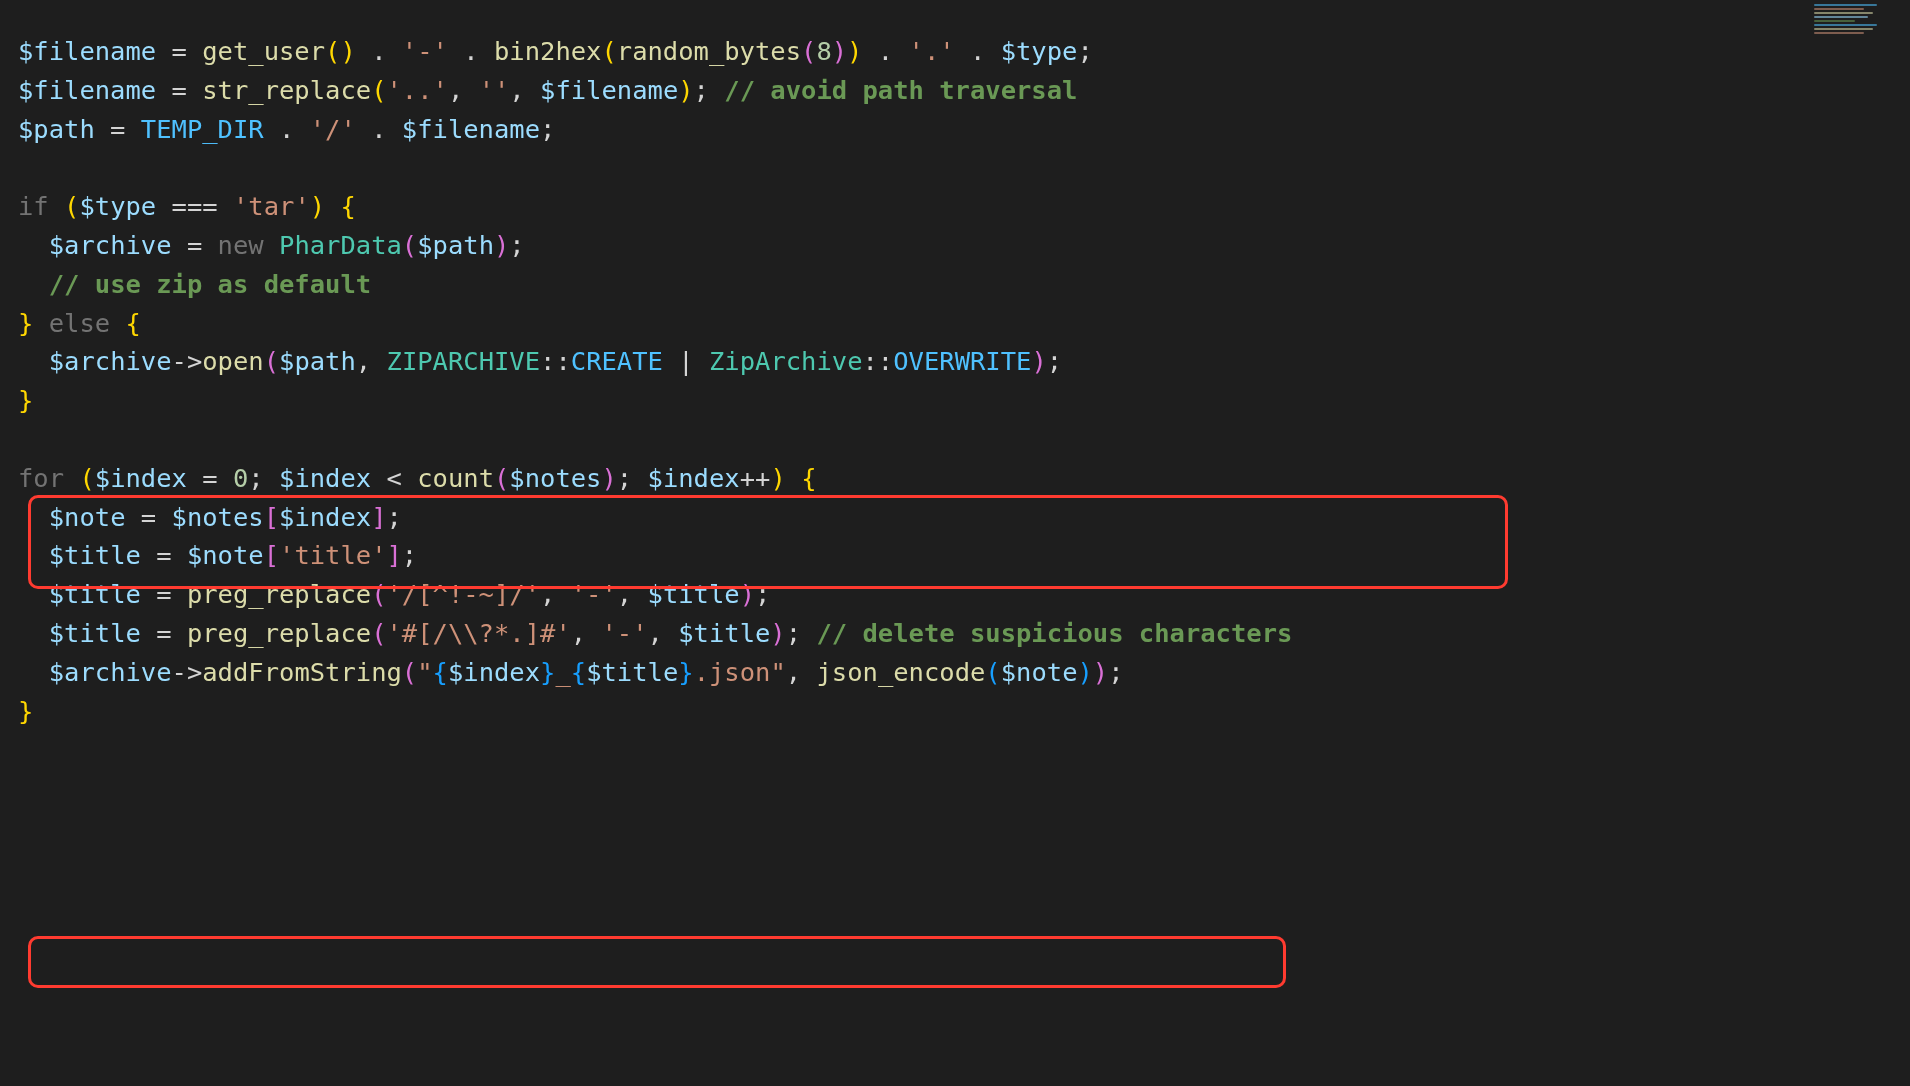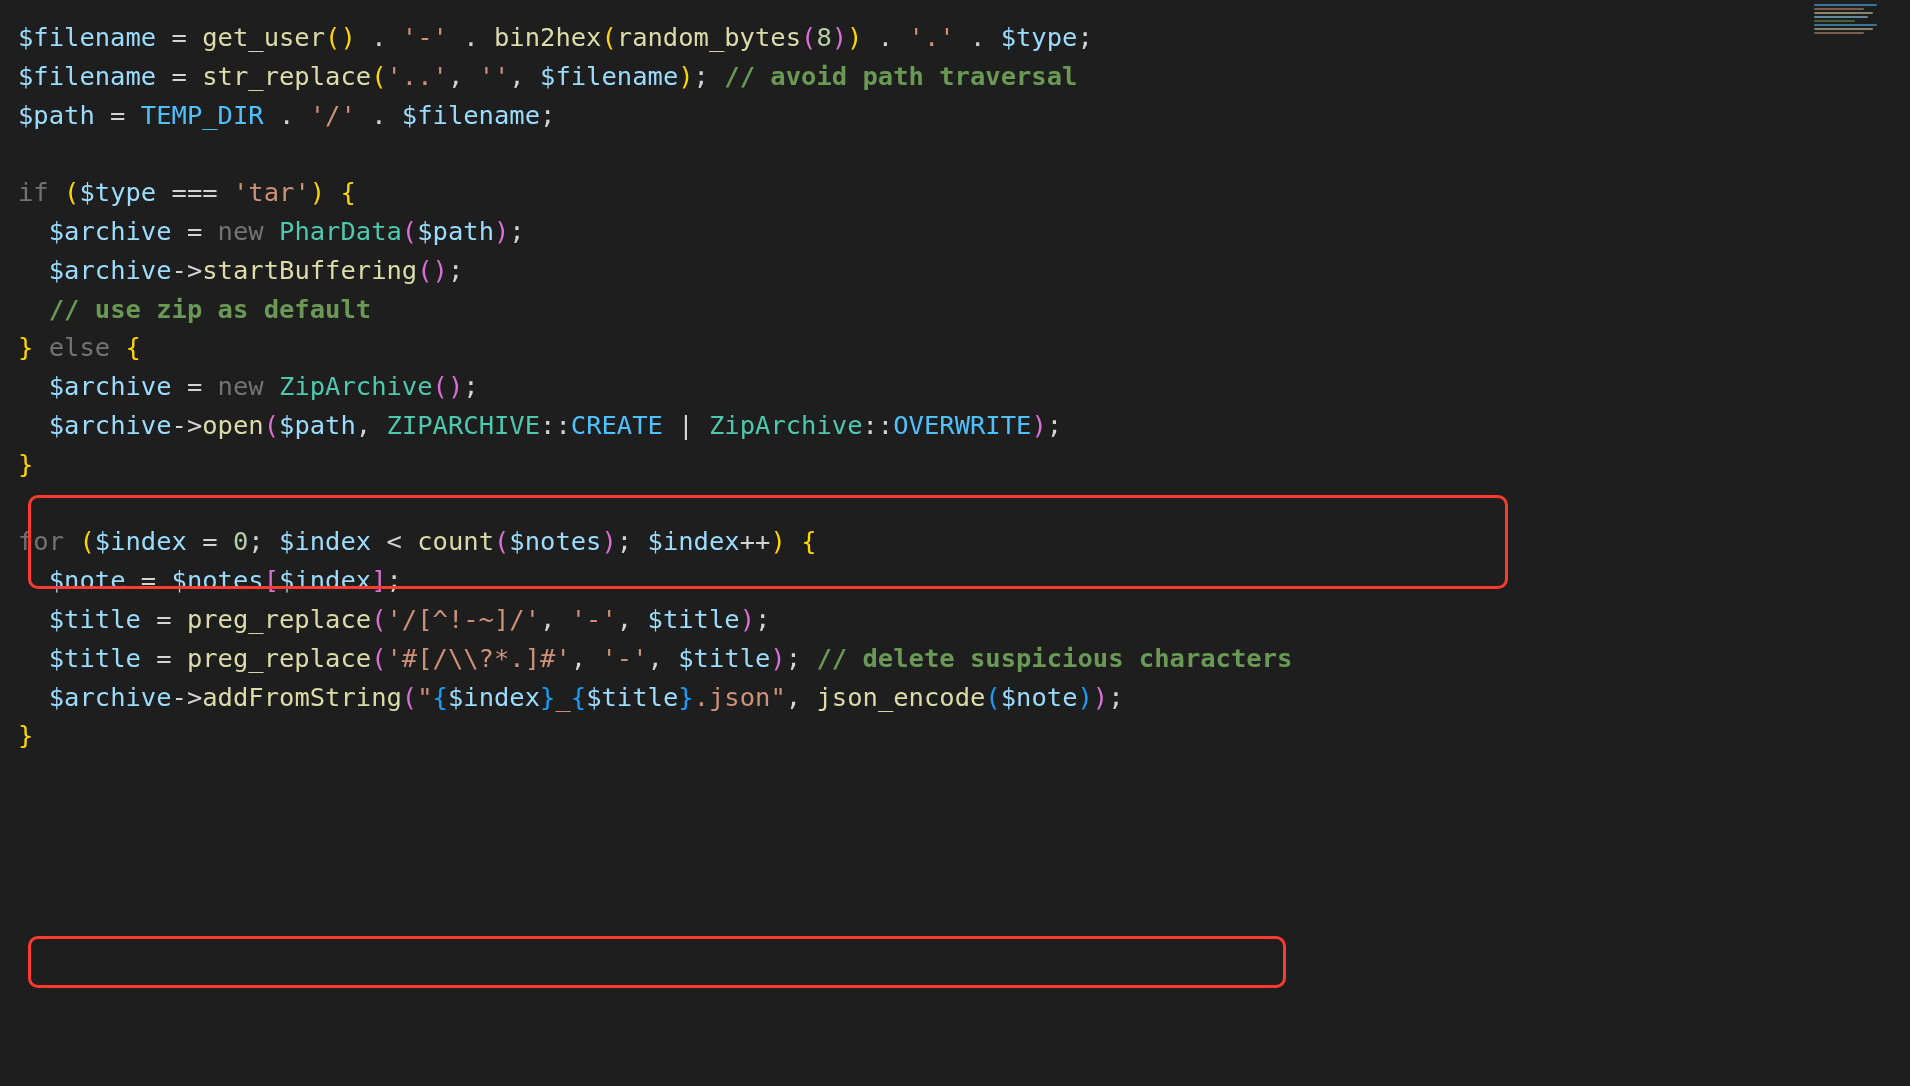--- a/index.html
+++ b/index.html
@@ -8,21 +8,21 @@
     height: 1086px;
     background: #1e1e1e;
     font-family: "Menlo", "Monaco", "Consolas", monospace;
     overflow: hidden;
   }
   .editor {
     position: relative;
     width: 100%;
     height: 100%;
     background: #1e1e1e;
-    padding: 18px 0 0 18px;
+    padding: 32px 0 0 18px;
   }
   .line {
     position: relative;
     white-space: pre;
     font-size: 25.5px;
     line-height: 38.8px;
     color: #d4d4d4;
     font-weight: 400;
   }
   .tok { display: inline; }
@@ -85,29 +85,28 @@
     <div class="mline mm-b"></div>
   </div>
 
   <div id="code-lines">
       <div class="line"><span class="tok c-var">$filename</span><span class="tok c-op"> = </span><span class="tok c-func">get_user</span><span class="tok c-punc">(</span><span class="tok c-punc">)</span><span class="tok c-op"> . </span><span class="tok c-str">'-'</span><span class="tok c-op"> . </span><span class="tok c-func">bin2hex</span><span class="tok c-punc">(</span><span class="tok c-func">random_bytes</span><span class="tok c-pun2">(</span><span class="tok c-num">8</span><span class="tok c-pun2">)</span><span class="tok c-punc">)</span><span class="tok c-op"> . </span><span class="tok c-str">'.'</span><span class="tok c-op"> . </span><span class="tok c-var">$type</span><span class="tok c-plain">;</span></div>
       <div class="line"><span class="tok c-var">$filename</span><span class="tok c-op"> = </span><span class="tok c-func">str_replace</span><span class="tok c-punc">(</span><span class="tok c-str">'..'</span><span class="tok c-plain">, </span><span class="tok c-str">''</span><span class="tok c-plain">, </span><span class="tok c-var">$filename</span><span class="tok c-punc">)</span><span class="tok c-plain">; </span><span class="tok c-comment">// avoid path traversal</span></div>
       <div class="line"><span class="tok c-var">$path</span><span class="tok c-op"> = </span><span class="tok c-const">TEMP_DIR</span><span class="tok c-op"> . </span><span class="tok c-str">'/'</span><span class="tok c-op"> . </span><span class="tok c-var">$filename</span><span class="tok c-plain">;</span></div>
       <div class="line">&nbsp;</div>
       <div class="line"><span class="tok c-kw">if</span><span class="tok c-plain"> </span><span class="tok c-punc">(</span><span class="tok c-var">$type</span><span class="tok c-op"> === </span><span class="tok c-str">'tar'</span><span class="tok c-punc">)</span><span class="tok c-plain"> </span><span class="tok c-punc">{</span></div>
       <div class="line"><span class="tok c-plain">  </span><span class="tok c-var">$archive</span><span class="tok c-op"> = </span><span class="tok c-kw">new</span><span class="tok c-plain"> </span><span class="tok c-type">PharData</span><span class="tok c-pun2">(</span><span class="tok c-var">$path</span><span class="tok c-pun2">)</span><span class="tok c-plain">;</span></div>
-      <div class="line"><span class="tok c-plain">  </span><span class="tok c-var">$archive</span><span class="tok c-op">-&gt;</span><span class="tok c-func">startBuffering</span><span class="tok c-pun2">(</span><span class="tok c-pun2">)</span><span class="tok c-plain">;</span></div>
       <div class="line"><span class="tok c-plain">  </span><span class="tok c-comment">// use zip as default</span></div>
       <div class="line"><span class="tok c-punc">}</span><span class="tok c-plain"> </span><span class="tok c-kw">else</span><span class="tok c-plain"> </span><span class="tok c-punc">{</span></div>
-      <div class="line"><span class="tok c-plain">  </span><span class="tok c-var">$archive</span><span class="tok c-op"> = </span><span class="tok c-kw">new</span><span class="tok c-plain"> </span><span class="tok c-type">ZipArchive</span><span class="tok c-pun2">(</span><span class="tok c-pun2">)</span><span class="tok c-plain">;</span></div>
       <div class="line"><span class="tok c-plain">  </span><span class="tok c-var">$archive</span><span class="tok c-op">-&gt;</span><span class="tok c-func">open</span><span class="tok c-pun2">(</span><span class="tok c-var">$path</span><span class="tok c-plain">, </span><span class="tok c-type">ZIPARCHIVE</span><span class="tok c-plain">::</span><span class="tok c-const">CREATE</span><span class="tok c-plain"> | </span><span class="tok c-type">ZipArchive</span><span class="tok c-plain">::</span><span class="tok c-const">OVERWRITE</span><span class="tok c-pun2">)</span><span class="tok c-plain">;</span></div>
       <div class="line"><span class="tok c-punc">}</span></div>
       <div class="line">&nbsp;</div>
       <div class="line"><span class="tok c-kw">for</span><span class="tok c-plain"> </span><span class="tok c-punc">(</span><span class="tok c-var">$index</span><span class="tok c-op"> = </span><span class="tok c-num">0</span><span class="tok c-plain">; </span><span class="tok c-var">$index</span><span class="tok c-op"> &lt; </span><span class="tok c-func">count</span><span class="tok c-pun2">(</span><span class="tok c-var">$notes</span><span class="tok c-pun2">)</span><span class="tok c-plain">; </span><span class="tok c-var">$index</span><span class="tok c-op">++</span><span class="tok c-punc">)</span><span class="tok c-plain"> </span><span class="tok c-punc">{</span></div>
       <div class="line"><span class="tok c-plain">  </span><span class="tok c-var">$note</span><span class="tok c-op"> = </span><span class="tok c-var">$notes</span><span class="tok c-pun2">[</span><span class="tok c-var">$index</span><span class="tok c-pun2">]</span><span class="tok c-plain">;</span></div>
+      <div class="line"><span class="tok c-plain">  </span><span class="tok c-var">$title</span><span class="tok c-op"> = </span><span class="tok c-var">$note</span><span class="tok c-pun2">[</span><span class="tok c-str">'title'</span><span class="tok c-pun2">]</span><span class="tok c-plain">;</span></div>
       <div class="line"><span class="tok c-plain">  </span><span class="tok c-var">$title</span><span class="tok c-op"> = </span><span class="tok c-func">preg_replace</span><span class="tok c-pun2">(</span><span class="tok c-str">'/[^!-~]/'</span><span class="tok c-plain">, </span><span class="tok c-str">'-'</span><span class="tok c-plain">, </span><span class="tok c-var">$title</span><span class="tok c-pun2">)</span><span class="tok c-plain">;</span></div>
       <div class="line"><span class="tok c-plain">  </span><span class="tok c-var">$title</span><span class="tok c-op"> = </span><span class="tok c-func">preg_replace</span><span class="tok c-pun2">(</span><span class="tok c-str">'#[/\\?*.]#'</span><span class="tok c-plain">, </span><span class="tok c-str">'-'</span><span class="tok c-plain">, </span><span class="tok c-var">$title</span><span class="tok c-pun2">)</span><span class="tok c-plain">; </span><span class="tok c-comment">// delete suspicious characters</span></div>
       <div class="line"><span class="tok c-plain">  </span><span class="tok c-var">$archive</span><span class="tok c-op">-&gt;</span><span class="tok c-func">addFromString</span><span class="tok c-pun2">(</span><span class="tok c-str">"</span><span class="tok c-pun3">{</span><span class="tok c-var">$index</span><span class="tok c-pun3">}</span><span class="tok c-str">_</span><span class="tok c-pun3">{</span><span class="tok c-var">$title</span><span class="tok c-pun3">}</span><span class="tok c-str">.json"</span><span class="tok c-plain">, </span><span class="tok c-func">json_encode</span><span class="tok c-pun3">(</span><span class="tok c-var">$note</span><span class="tok c-pun3">)</span><span class="tok c-pun2">)</span><span class="tok c-plain">;</span></div>
       <div class="line"><span class="tok c-punc">}</span></div>
     </div>
 
   <div id="hl1" class="highlight-box" style="top: 495px; left: 28px; width: 1480px; height: 94px;"></div>
   <div id="hl2" class="highlight-box" style="top: 936px; left: 28px; width: 1258px; height: 52px;"></div>
 
 </div>

